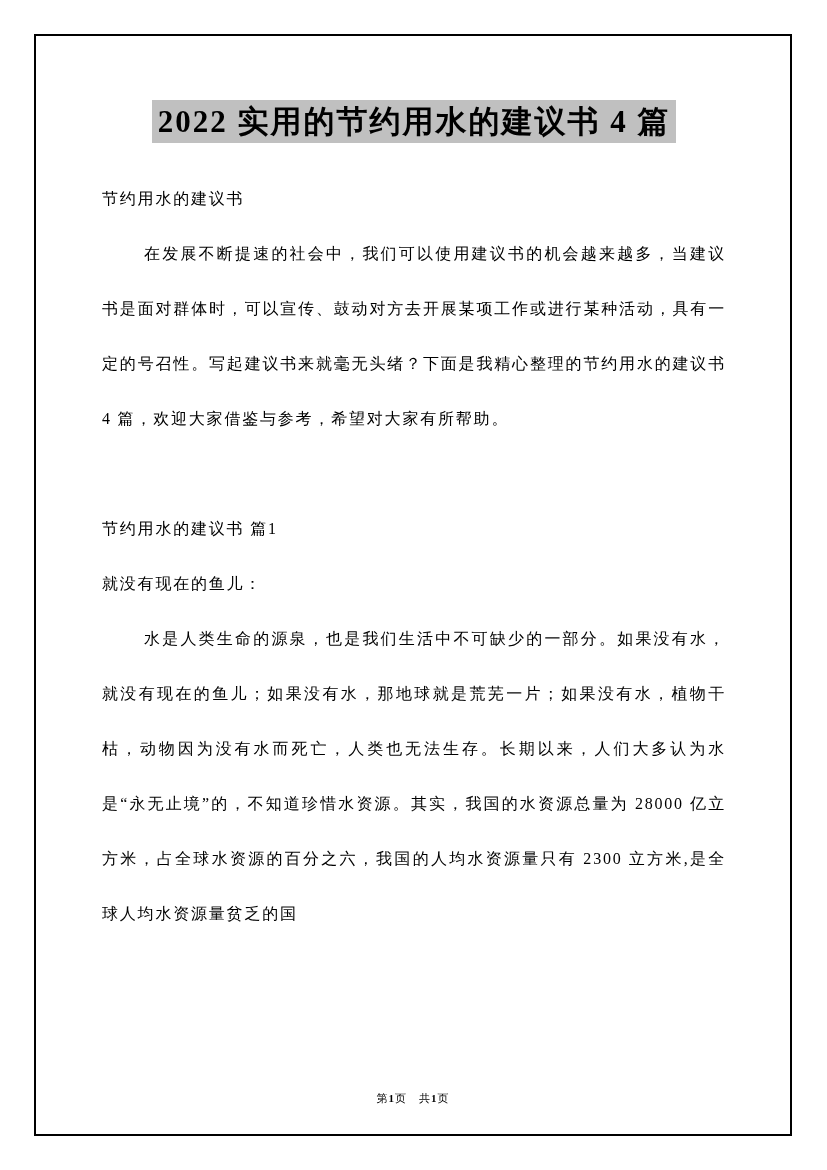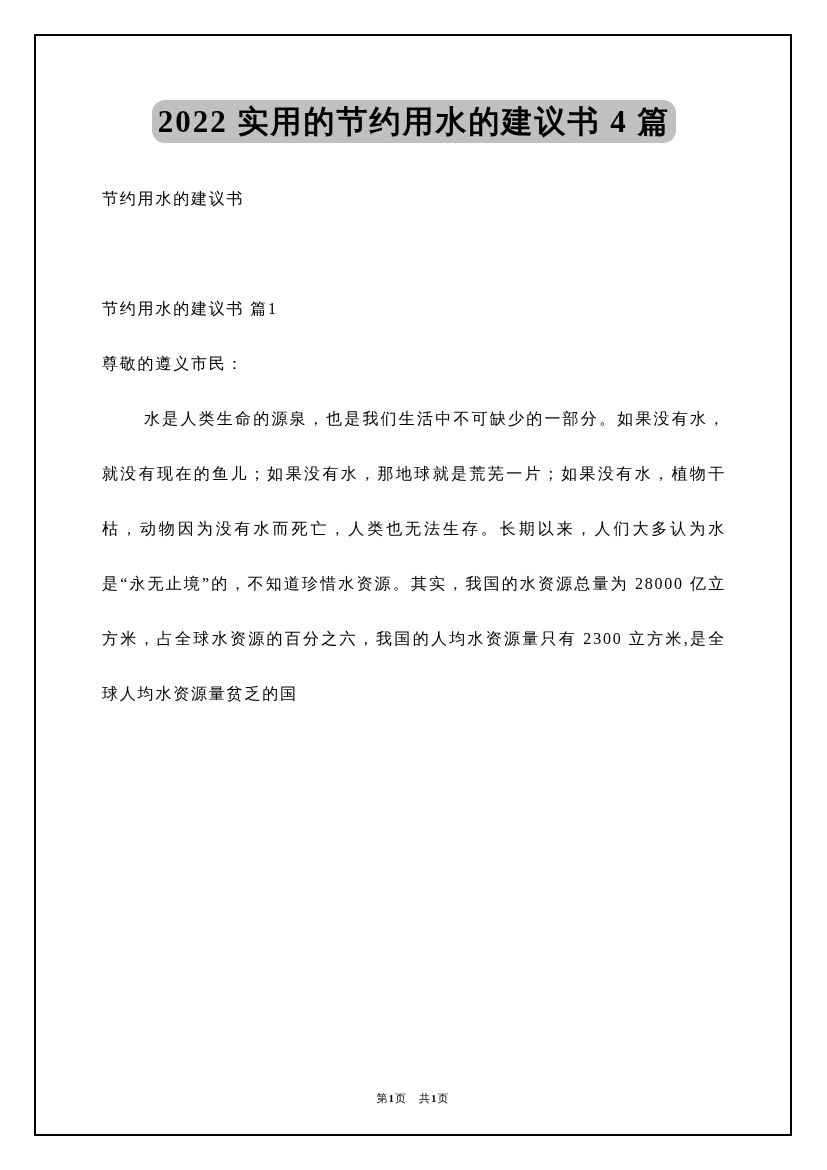--- a/index.html
+++ b/index.html
@@ -68,28 +68,29 @@
   }
   .page-footer .num {
     font-weight: bold;
   }
 </style>
 </head>
 <body>
 
 <div class="page-frame">
   <h1 class="doc-title">
-    <span class="hl" style="background: rgb(192, 192, 192); border-radius: 13px;">2022 实用的节约用水的建议书 4 篇</span>
+    <span class="hl" style="background: rgb(192, 192, 192);">2022 实用的节约用水的建议书 4 篇</span>
   </h1>
 
   <div class="doc-body">
 
   <p class="para">节约用水的建议书</p>
+      <p class="para indent">在发展不断提速的社会中，我们可以使用建议书的机会越来越多，当建议书是面对群体时，可以宣传、鼓动对方去开展某项工作或进行某种活动，具有一定的号召性。写起建议书来就毫无头绪？下面是我精心整理的节约用水的建议书 4 篇，欢迎大家借鉴与参考，希望对大家有所帮助。</p>
       <p class="para spacer"></p>
       <p class="para">节约用水的建议书 篇1</p>
-      <p class="para">尊敬的遵义市民：</p>
+      <p class="para">就没有现在的鱼儿：</p>
       <p class="para indent">水是人类生命的源泉，也是我们生活中不可缺少的一部分。如果没有水，就没有现在的鱼儿；如果没有水，那地球就是荒芜一片；如果没有水，植物干枯，动物因为没有水而死亡，人类也无法生存。长期以来，人们大多认为水是“永无止境”的，不知道珍惜水资源。其实，我国的水资源总量为 28000 亿立方米，占全球水资源的百分之六，我国的人均水资源量只有 2300 立方米,是全球人均水资源量贫乏的国</p>
     </div>
 
   <div class="page-footer">
     
   <span>第</span><span class="num">1</span><span>页</span><span>　</span><span>共</span><span class="num">1</span><span>页</span></div>
 </div>
 
 </body></html>

